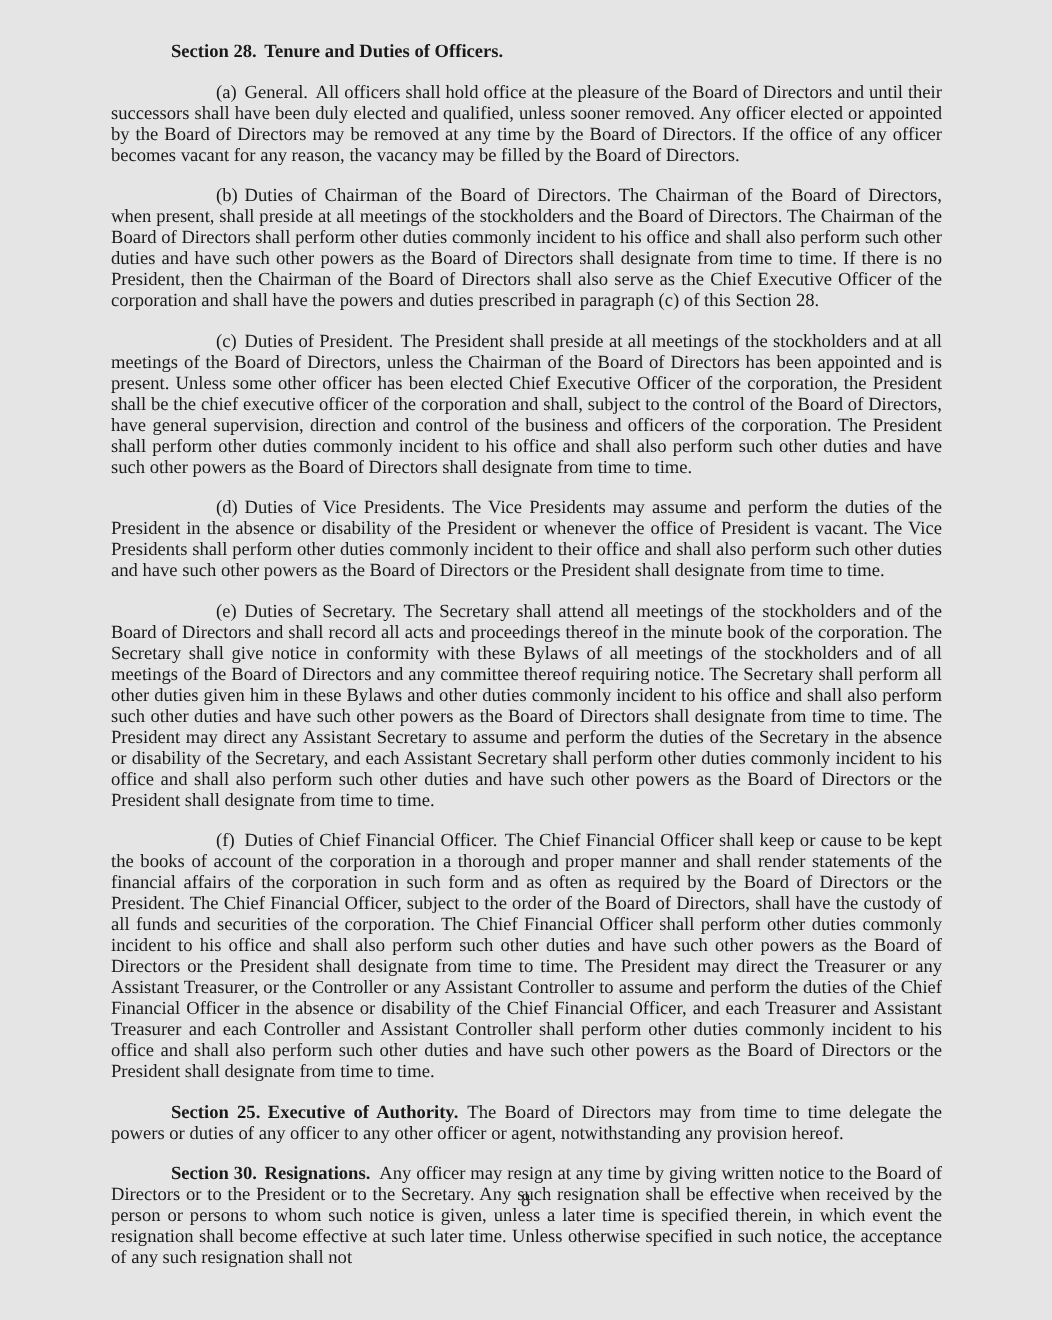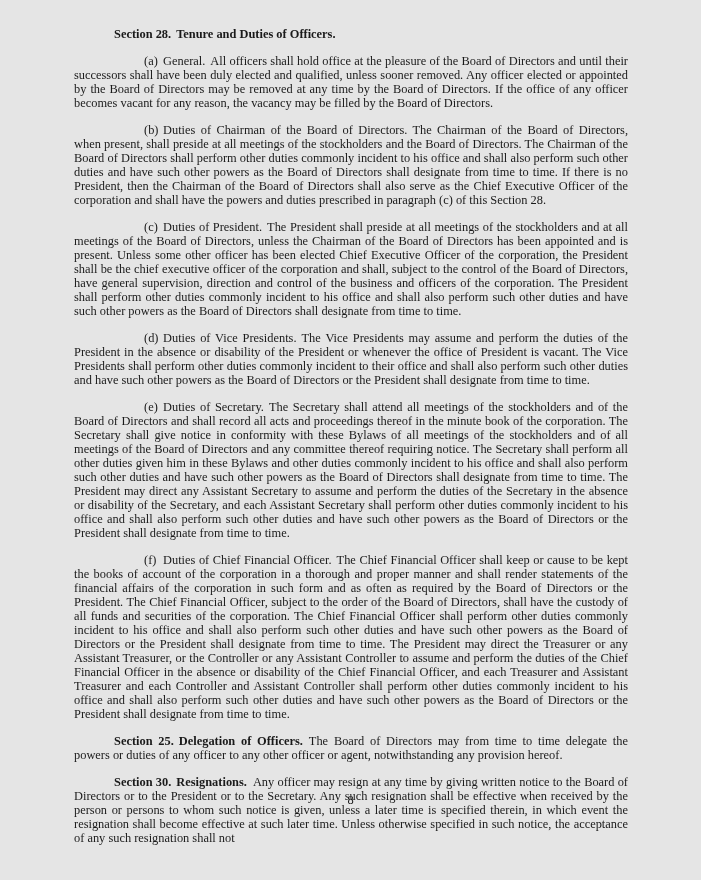--- a/index.html
+++ b/index.html
@@ -72,19 +72,19 @@
   <p class="doc-para lettered"><span class="para-label">(b)</span><span class="para-title">Duties of Chairman of the Board of Directors.</span><span>The Chairman of the Board of Directors, when present, shall preside at all meetings of the stockholders and the Board of Directors. The Chairman of the Board of Directors shall perform other duties commonly incident to his office and shall also perform such other duties and have such other powers as the Board of Directors shall designate from time to time.  If there is no President, then the Chairman of the Board of Directors shall also serve as the Chief Executive Officer of the corporation and shall have the powers and duties prescribed in paragraph (c) of this Section 28.</span></p>
 
   <p class="doc-para lettered"><span class="para-label">(c)</span><span class="para-title">Duties of President.</span><span>The President shall preside at all meetings of the stockholders and at all meetings of the Board of Directors, unless the Chairman of the Board of Directors has been appointed and is present.  Unless some other officer has been elected Chief Executive Officer of the corporation, the President shall be the chief executive officer of the corporation and shall, subject to the control of the Board of Directors, have general supervision, direction and control of the business and officers of the corporation.  The President shall perform other duties commonly incident to his office and shall also perform such other duties and have such other powers as the Board of Directors shall designate from time to time.</span></p>
 
   <p class="doc-para lettered"><span class="para-label">(d)</span><span class="para-title">Duties of Vice Presidents.</span><span>The Vice Presidents may assume and perform the duties of the President in the absence or disability of the President or whenever the office of President is vacant.  The Vice Presidents shall perform other duties commonly incident to their office and shall also perform such other duties and have such other powers as the Board of Directors or the President shall designate from time to time.</span></p>
 
   <p class="doc-para lettered"><span class="para-label">(e)</span><span class="para-title">Duties of Secretary.</span><span>The Secretary shall attend all meetings of the stockholders and of the Board of Directors and shall record all acts and proceedings thereof in the minute book of the corporation.  The Secretary shall give notice in conformity with these Bylaws of all meetings of the stockholders and of all meetings of the Board of Directors and any committee thereof requiring notice.  The Secretary shall perform all other duties given him in these Bylaws and other duties commonly incident to his office and shall also perform such other duties and have such other powers as the Board of Directors shall designate from time to time.  The President may direct any Assistant Secretary to assume and perform the duties of the Secretary in the absence or disability of the Secretary, and each Assistant Secretary shall perform other duties commonly incident to his office and shall also perform such other duties and have such other powers as the Board of Directors or the President shall designate from time to time.</span></p>
 
   <p class="doc-para lettered"><span class="para-label">(f)</span><span class="para-title">Duties of Chief Financial Officer.</span><span>The Chief Financial Officer shall keep or cause to be kept the books of account of the corporation in a thorough and proper manner and shall render statements of the financial affairs of the corporation in such form and as often as required by the Board of Directors or the President.  The Chief Financial Officer, subject to the order of the Board of Directors, shall have the custody of all funds and securities of the corporation.  The Chief Financial Officer shall perform other duties commonly incident to his office and shall also perform such other duties and have such other powers as the Board of Directors or the President shall designate from time to time.  The President may direct the Treasurer or any Assistant Treasurer, or the Controller or any Assistant Controller to assume and perform the duties of the Chief Financial Officer in the absence or disability of the Chief Financial Officer, and each Treasurer and Assistant Treasurer and each Controller and Assistant Controller shall perform other duties commonly incident to his office and shall also perform such other duties and have such other powers as the Board of Directors or the President shall designate from time to time.</span></p>
 
-  <p class="doc-para section-para"><span class="sec-number">Section 25.</span><span class="sec-title">Delegation of Officers.</span><span>The Board of Directors may from time to time delegate the powers or duties of any officer to any other officer or agent, notwithstanding any provision hereof.</span></p>
+  <p class="doc-para section-para"><span class="sec-number">Section 25.</span><span class="sec-title">Executive of Authority.</span><span>The Board of Directors may from time to time delegate the powers or duties of any officer to any other officer or agent, notwithstanding any provision hereof.</span></p>
 
   <p class="doc-para section-para"><span class="sec-number">Section 30.</span><span class="sec-title">Resignations.</span><span>Any officer may resign at any time by giving written notice to the Board of Directors or to the President or to the Secretary.  Any such resignation shall be effective when received by the person or persons to whom such notice is given, unless a later time is specified therein, in which event the resignation shall become effective at such later time.  Unless otherwise specified in such notice, the acceptance of any such resignation shall not</span></p>
 
   <div class="page-number">8</div>
 
 </div>
 
 </body></html>

